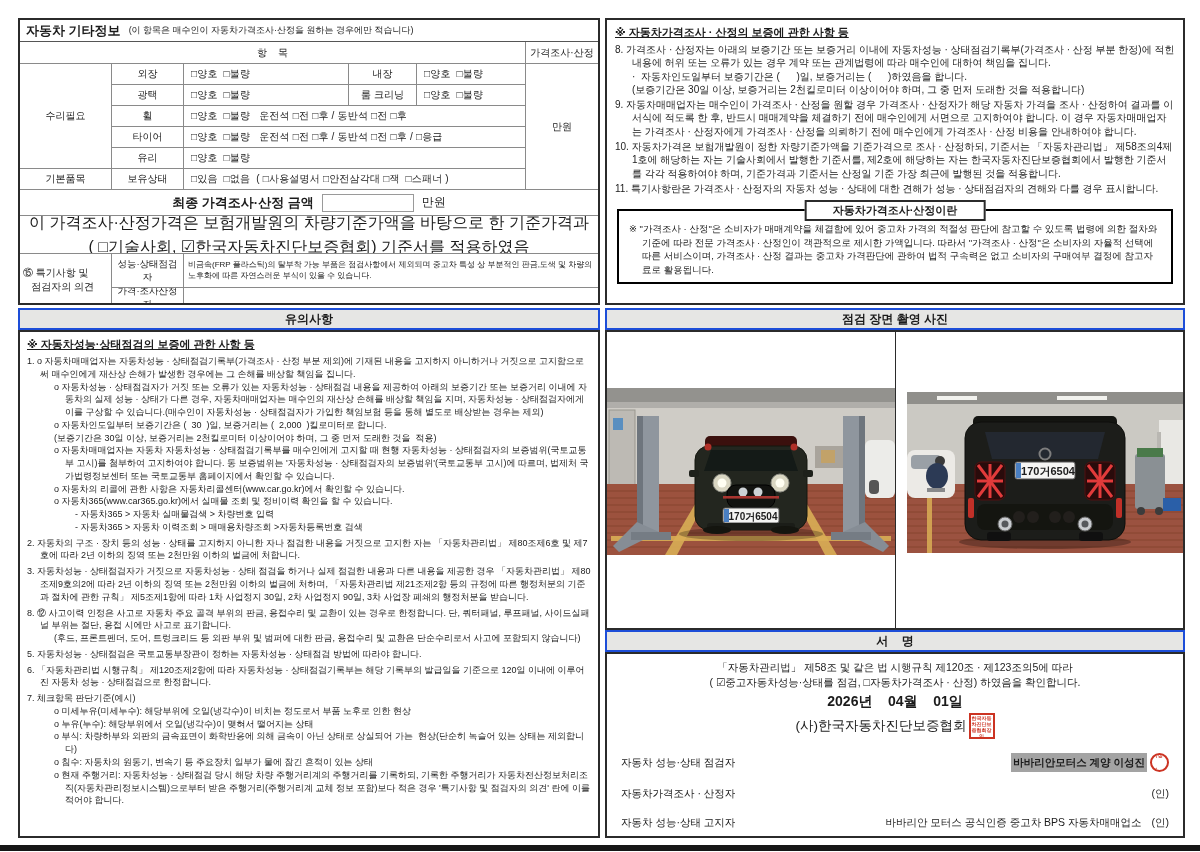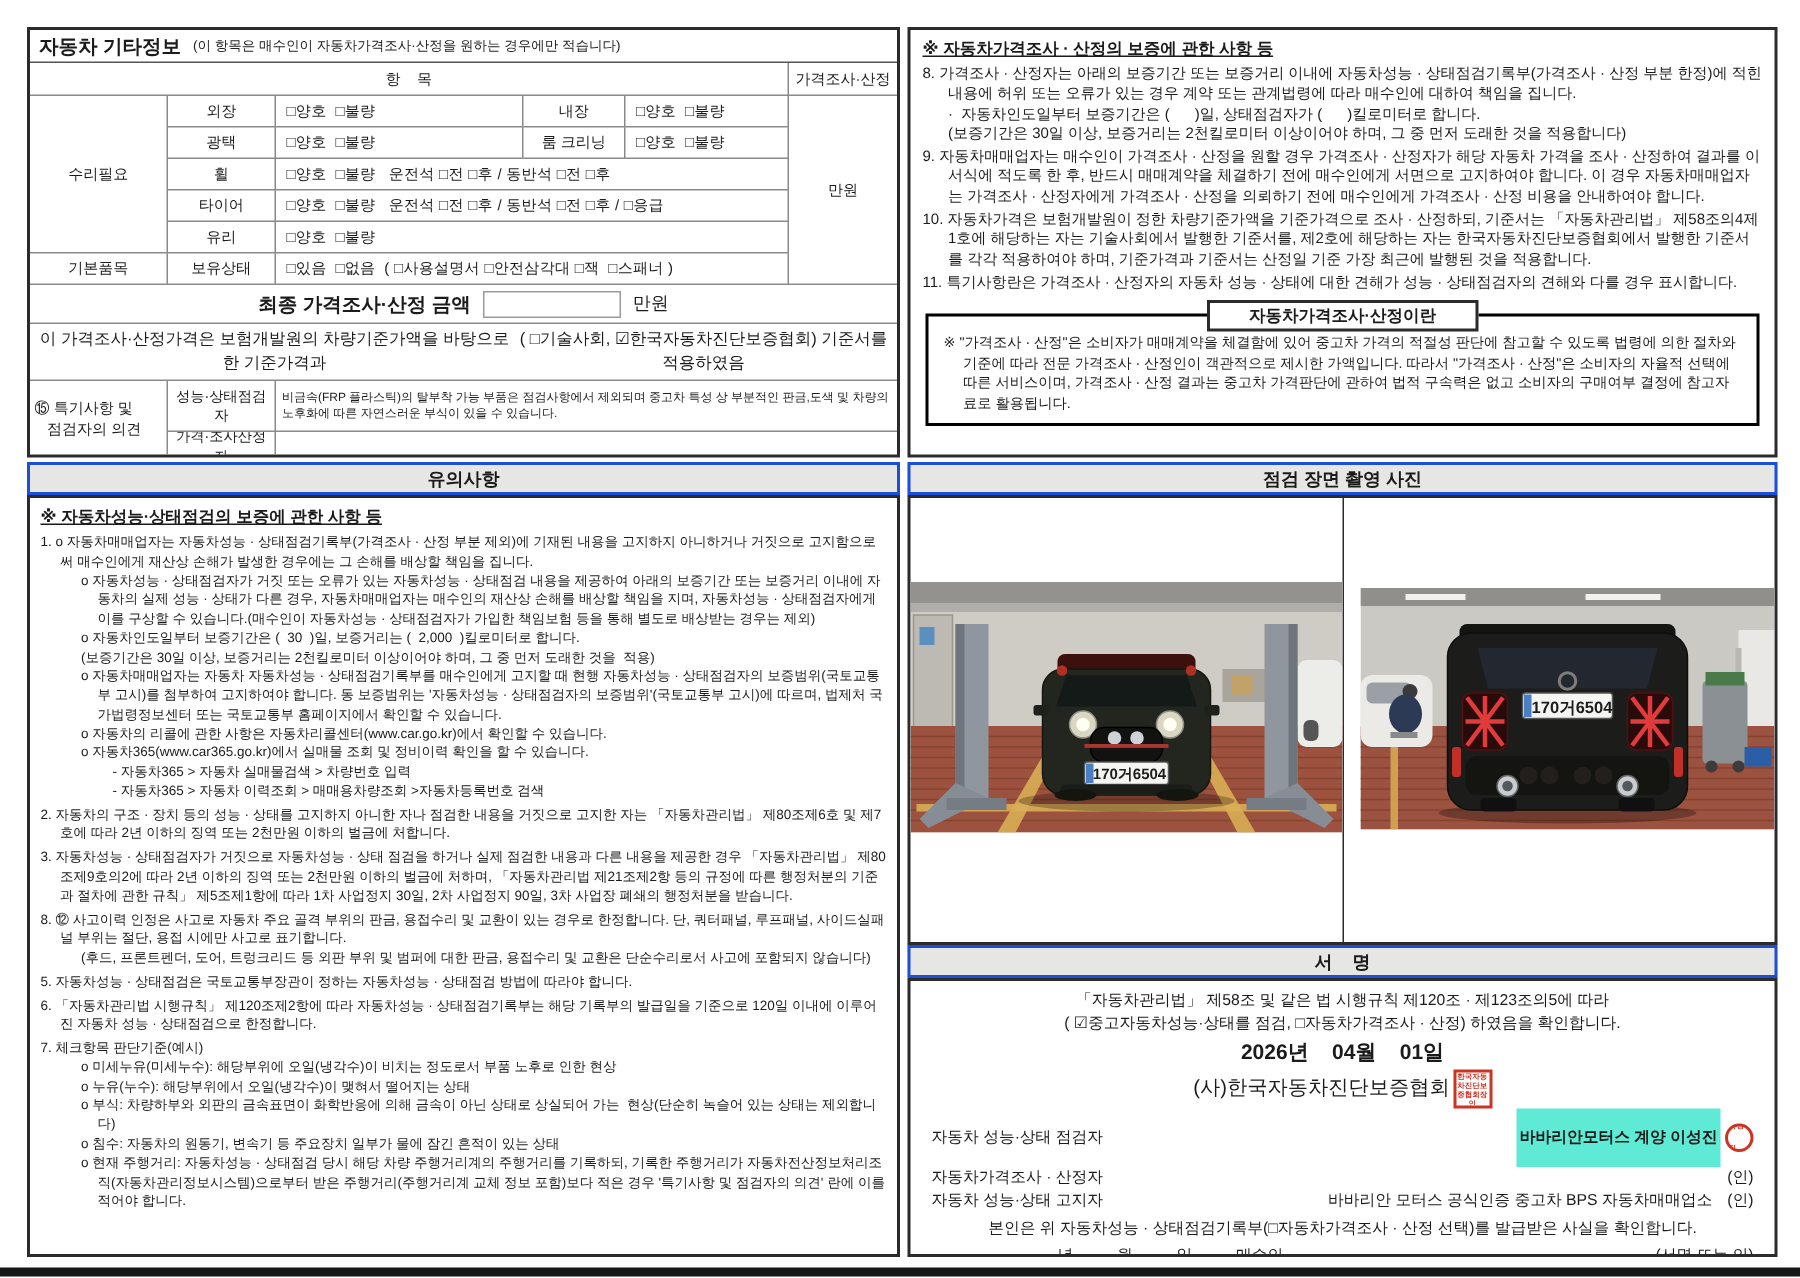--- a/index.html
+++ b/index.html
@@ -19,21 +19,21 @@
               grid-template-rows:22px repeat(6,21px) 26px 38px 34px 19px; font-size:10px; }
   .tc { border-right:1px solid #8a8a8a; border-bottom:1px solid #8a8a8a; display:flex; align-items:center;
         justify-content:center; text-align:center; padding:0 3px; overflow:hidden; white-space:pre-wrap; }
   .tc.left { justify-content:flex-start; text-align:left; padding-left:7px; }
   .tc.nor { border-right:none; }
   .tc.nob { border-bottom:none; }
   .boxline { letter-spacing:0.2px; }
   .final-cell { font-size:12px; gap:8px; }
   .final-cell b { font-size:13px; }
   .amount-box { display:inline-block; width:92px; height:18px; border:1px solid #9a9a9a; background:#fff; }
-  .basis-cell { flex-direction:row; justify-content:flex-end; font-size:11px; line-height:1.45; }
+  .basis-cell { flex-direction:column; justify-content:center; font-size:16px; line-height:1.45; }
   .special-label { flex-direction:column; align-items:flex-start; justify-content:center; font-size:10px; line-height:1.4; }
   .note-text { font-size:8px; line-height:1.3; text-align:left; justify-content:flex-start; padding:2px 4px; }
 
   
   .rp { left:605px; top:18px; width:580px; height:287px; padding:5px 8px 4px 8px; }
   .rp-head, .cp-head { font-size:11px; font-weight:bold; text-decoration:underline; margin-bottom:3px; }
   .ln { white-space:pre-wrap; }
   .rp .ln { font-size:10px; line-height:1.33; }
   .rp .ln.n { padding-left:17px; text-indent:-17px; margin-top:2px; }
   .rp .ln.c { padding-left:17px; }
@@ -62,24 +62,24 @@
 
   
   .sign-bar { left:605px; top:630px; width:580px; height:22px; }
   .sp { left:605px; top:652px; width:580px; height:186px; padding:6px 14px 4px 14px; font-size:10.5px; }
   .s-line { text-align:center; line-height:1.45; white-space:pre-wrap; }
   .s-date { text-align:center; font-weight:bold; font-size:14px; margin-top:3px; white-space:pre-wrap; }
   .s-org { text-align:center; font-size:13.5px; margin-top:2px; position:relative; line-height:20px; }
   .stamp-sq { display:inline-block; vertical-align:middle; width:26px; height:26px; border:2px solid #cc3322;
               color:#cc3322; font-size:5px; font-weight:bold; line-height:1.2; overflow:hidden;
               word-break:break-all; text-align:center; margin-left:2px; }
-  .s-row { display:flex; align-items:center; margin-top:0; line-height:15px; }
+  .s-row { display:flex; align-items:center; margin-top:14px; line-height:15px; }
   .s-label { white-space:pre-wrap; }
   .s-valgroup { margin-left:auto; display:flex; align-items:center; gap:3px; }
-  .hl { background:#5eead4; padding:12px 2px; font-weight:bold; }
+  .hl { background:#a3a3a3; padding:2px 2px; font-weight:bold; }
   .stamp-rd { display:inline-flex; align-items:center; justify-content:center; width:19px; height:19px;
               border:2px solid #cc3322; border-radius:50%; color:#cc3322; font-size:5.5px; font-weight:bold;
               overflow:hidden; }
   .s-suffix { margin-left:10px; white-space:nowrap; }
   .s-suffix.auto { margin-left:auto; }
   .s-confirm { text-align:center; margin-top:4px; white-space:pre-wrap; }
   .s-blank { display:flex; margin-top:4px; padding-left:84px; }
   .s-blank .pre { white-space:pre-wrap; }
   .s-blank .tail { margin-left:auto; white-space:nowrap; }
   .s-expiry { text-align:right; margin-top:3px; font-size:10.5px; }
@@ -147,21 +147,21 @@
       <div class="tc nor note-text" style="grid-column:3/7; grid-row:10;">비금속(FRP 플라스틱)의 탈부착 가능 부품은 점검사항에서 제외되며 중고차 특성 상 부분적인 판금,도색 및 차량의 노후화에 따른 자연스러운 부식이 있을 수 있습니다.</div>
       <div class="tc nob" style="grid-column:2; grid-row:11; font-size:9.5px;">가격·조사산정자</div>
       <div class="tc nor nob" style="grid-column:3/7; grid-row:11;"></div>
     </div>
   </section>
 
   <section class="panel rp">
     <div class="rp-head">※ 자동차가격조사 · 산정의 보증에 관한 사항 등</div>
     <div>
         <div class="ln n">8. 가격조사 · 산정자는 아래의 보증기간 또는 보증거리 이내에 자동차성능 · 상태점검기록부(가격조사 · 산정 부분 한정)에 적힌 내용에 허위 또는 오류가 있는 경우 계약 또는 관계법령에 따라 매수인에 대하여 책임을 집니다.</div>
-        <div class="ln c">·  자동차인도일부터 보증기간은 (      )일, 상태점검자가 (      )킬로미터로 합니다.</div>
+        <div class="ln c">·  자동차인도일부터 보증기간은 (      )일, 보증거리는 (      )하였음을 합니다.</div>
         <div class="ln c">(보증기간은 30일 이상, 보증거리는 2천킬로미터 이상이어야 하며, 그 중 먼저 도래한 것을 적용합니다)</div>
         <div class="ln n">9. 자동차매매업자는 매수인이 가격조사 · 산정을 원할 경우 가격조사 · 산정자가 해당 자동차 가격을 조사 · 산정하여 결과를 이 서식에 적도록 한 후, 반드시 매매계약을 체결하기 전에 매수인에게 서면으로 고지하여야 합니다. 이 경우 자동차매매업자는 가격조사 · 산정자에게 가격조사 · 산정을 의뢰하기 전에 매수인에게 가격조사 · 산정 비용을 안내하여야 합니다.</div>
         <div class="ln n">10. 자동차가격은 보험개발원이 정한 차량기준가액을 기준가격으로 조사 · 산정하되, 기준서는 「자동차관리법」 제58조의4제1호에 해당하는 자는 기술사회에서 발행한 기준서를, 제2호에 해당하는 자는 한국자동차진단보증협회에서 발행한 기준서를 각각 적용하여야 하며, 기준가격과 기준서는 산정일 기준 가장 최근에 발행된 것을 적용합니다.</div>
         <div class="ln n">11. 특기사항란은 가격조사 · 산정자의 자동차 성능 · 상태에 대한 견해가 성능 · 상태점검자의 견해와 다를 경우 표시합니다.</div>
       </div>
     <div class="info-box">
       <div class="info-title">자동차가격조사·산정이란</div>
       <div class="info-text">※ "가격조사 · 산정"은 소비자가 매매계약을 체결함에 있어 중고차 가격의 적절성 판단에 참고할 수 있도록 법령에 의한 절차와 기준에 따라 전문 가격조사 · 산정인이 객관적으로 제시한 가액입니다. 따라서 "가격조사 · 산정"은 소비자의 자율적 선택에 따른 서비스이며, 가격조사 · 산정 결과는 중고차 가격판단에 관하여 법적 구속력은 없고 소비자의 구매여부 결정에 참고자료로 활용됩니다.</div>
     </div>
   </section>

